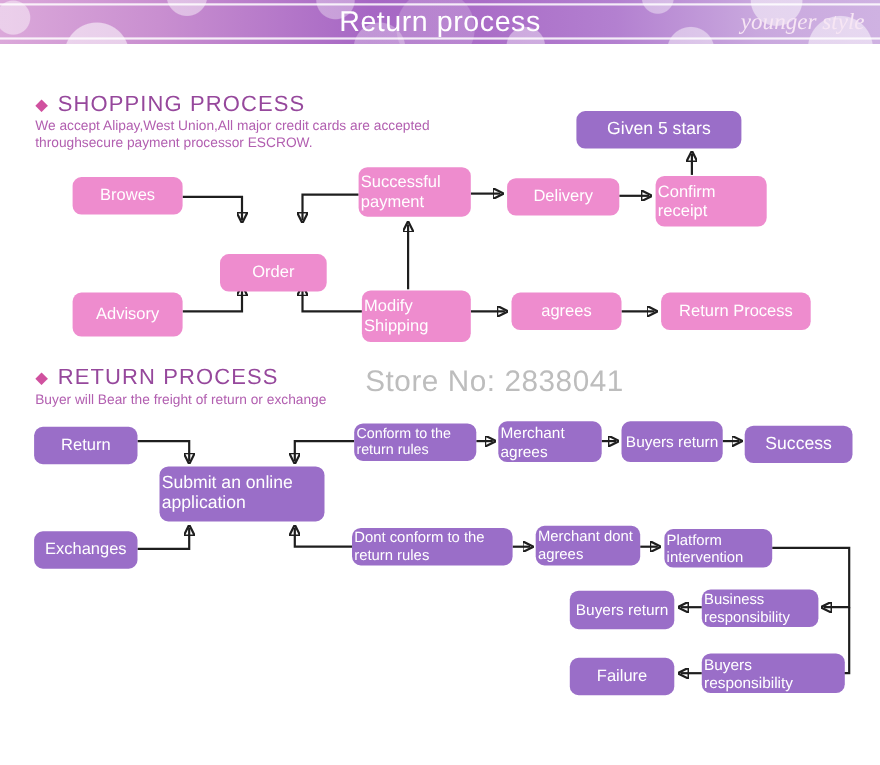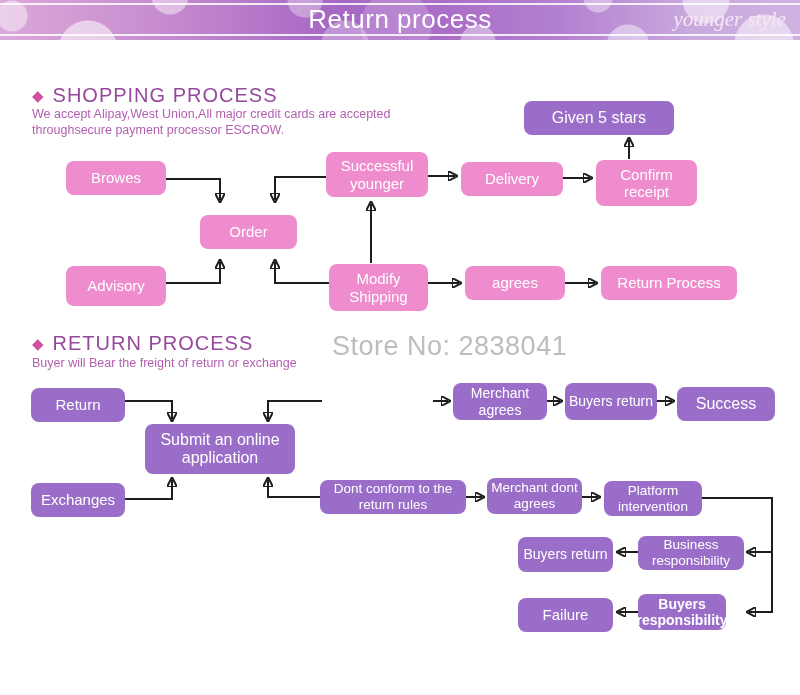--- a/index.html
+++ b/index.html
@@ -42,21 +42,21 @@
   .sec-title{font-size:20px;letter-spacing:1px;color:#96489c;}
   .desc{position:absolute;left:32px;z-index:2;font-size:12.5px;line-height:16px;color:#b25fb0;}
   
   .watermark{
     position:absolute;left:295px;top:331px;z-index:1;
     font-size:27px;color:#bdbdbd;letter-spacing:.5px;margin-left:37px;
   }
   
   .node{
     position:absolute;border-radius:8px;color:#ffffff;z-index:3;
-    display:flex;align-items:center;justify-content:center;text-align:center;
+    display:flex;align-items:center;justify-content:center;text-align:left;
     font-size:15px;line-height:1.15;padding:17px 2px;box-sizing:border-box;
   }
   .pink{background:#ee8cce;}
   .purple{background:#9a6ec8;}
   .fs13{font-size:13px;}
   .fs135{font-size:13.5px;}
   .fs14{font-size:14px;}
   .fs16{font-size:16px;}
   
   .arrows{position:absolute;left:0;top:0;z-index:2;}
@@ -118,37 +118,38 @@
     <path d="M657,401 L672,401" marker-end="url(#ah)"></path>
     <path d="M466,497 L482,497" marker-end="url(#ah)"></path>
     <path d="M582,497 L598,497" marker-end="url(#ah)"></path>
     <path d="M702,498 L772,498 L772,552 L749,552" marker-end="url(#ah)"></path>
     <path d="M772,552 L772,612 L749,612" marker-end="url(#ah)"></path>
     <path d="M638,552 L619,552" marker-end="url(#ah)"></path>
     <path d="M638,612 L619,612" marker-end="url(#ah)"></path>
   </svg>
 
   <div class="node pink" style="left:66px;top:161px;width:100px;height:34px;">Browes</div>
-  <div class="node pink" style="left:200px;top:215px;width:97px;height:32px;">Order</div>
+  <div class="node pink" style="left:200px;top:231px;width:97px;height:32px;">Order</div>
   <div class="node pink" style="left:66px;top:266px;width:100px;height:40px;">Advisory</div>
-  <div class="node pink" style="left:326px;top:152px;width:102px;height:45px;">Successful younger</div>
+  <div class="node pink" style="left:326px;top:152px;width:102px;height:45px;">Successful payment</div>
   <div class="node pink" style="left:329px;top:264px;width:99px;height:47px;">Modify Shipping</div>
   <div class="node pink" style="left:461px;top:162px;width:102px;height:32px;">Delivery</div>
   <div class="node pink" style="left:465px;top:266px;width:100px;height:32px;">agrees</div>
   <div class="node pink" style="left:601px;top:266px;width:136px;height:32px;">Return Process</div>
   <div class="node pink" style="left:596px;top:160px;width:101px;height:46px;">Confirm receipt</div>
   <div class="node purple fs16" style="left:524px;top:101px;width:150px;height:33px;">Given 5 stars</div>
 
   <div class="node purple" style="left:31px;top:388px;width:94px;height:30px;">Return</div>
   <div class="node purple fs16" style="left:145px;top:424px;width:150px;height:50px;">Submit an online application</div>
   <div class="node purple" style="left:31px;top:483px;width:94px;height:32px;">Exchanges</div>
+  <div class="node purple fs13" style="left:322px;top:385px;width:111px;height:34px;">Conform to the return rules</div>
   <div class="node purple fs14" style="left:453px;top:383px;width:94px;height:37px;">Merchant agrees</div>
   <div class="node purple fs14" style="left:565px;top:383px;width:92px;height:37px;">Buyers return</div>
   <div class="node purple fs16" style="left:677px;top:387px;width:98px;height:31px;">Success</div>
   <div class="node purple fs135" style="left:320px;top:480px;width:146px;height:34px;">Dont conform to the return rules</div>
   <div class="node purple fs135" style="left:487px;top:478px;width:95px;height:36px;">Merchant dont agrees</div>
   <div class="node purple fs135" style="left:604px;top:481px;width:98px;height:35px;">Platform intervention</div>
   <div class="node purple fs14" style="left:518px;top:537px;width:95px;height:35px;">Buyers return</div>
   <div class="node purple fs135" style="left:638px;top:536px;width:106px;height:32px;">Business responsibility</div>
   <div class="node purple" style="left:518px;top:598px;width:95px;height:31px;">Failure</div>
-  <div class="node purple fs14" style="left:638px;top:594px;width:88px;height:36px;font-weight:bold;">Buyers responsibility</div>
+  <div class="node purple fs14" style="left:638px;top:594px;width:130px;height:36px;">Buyers responsibility</div>
 
 </div>
 
 </body></html>

